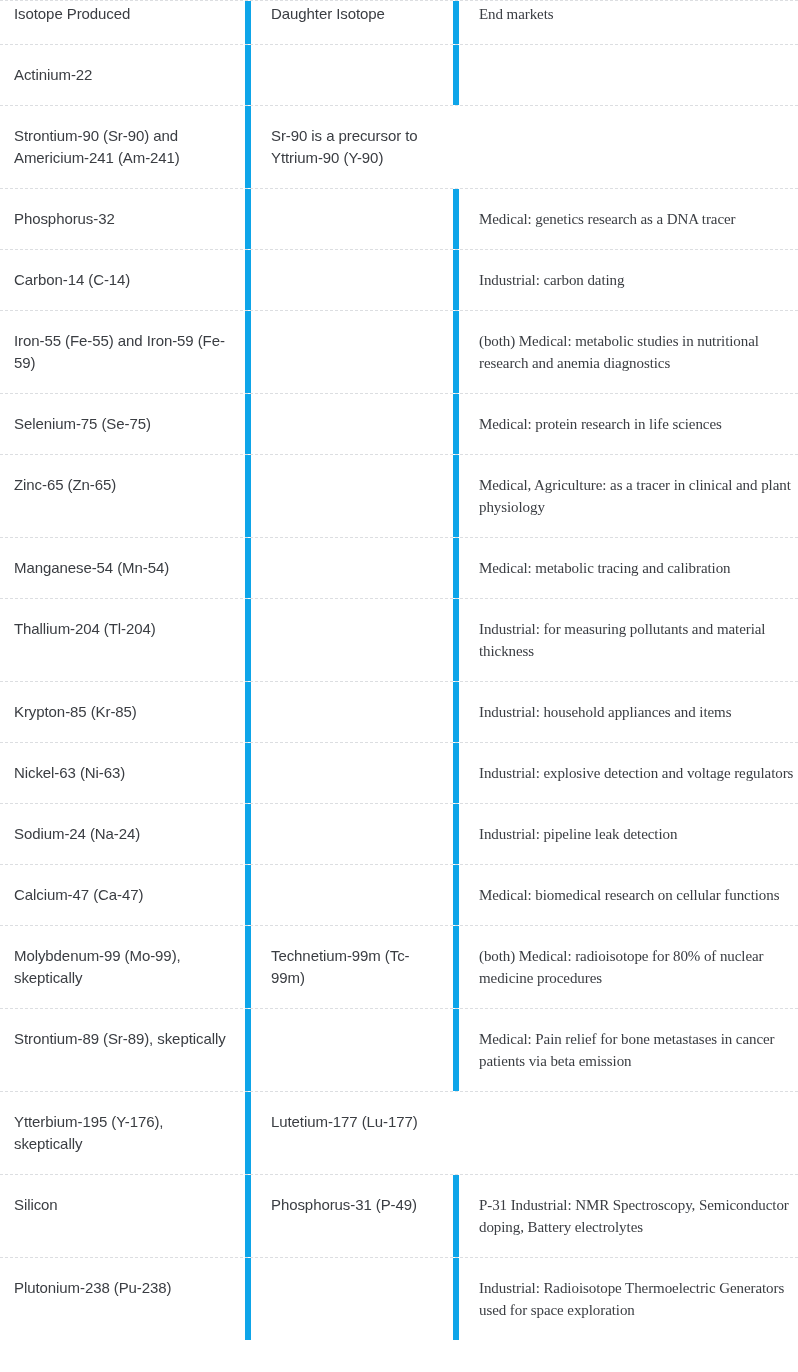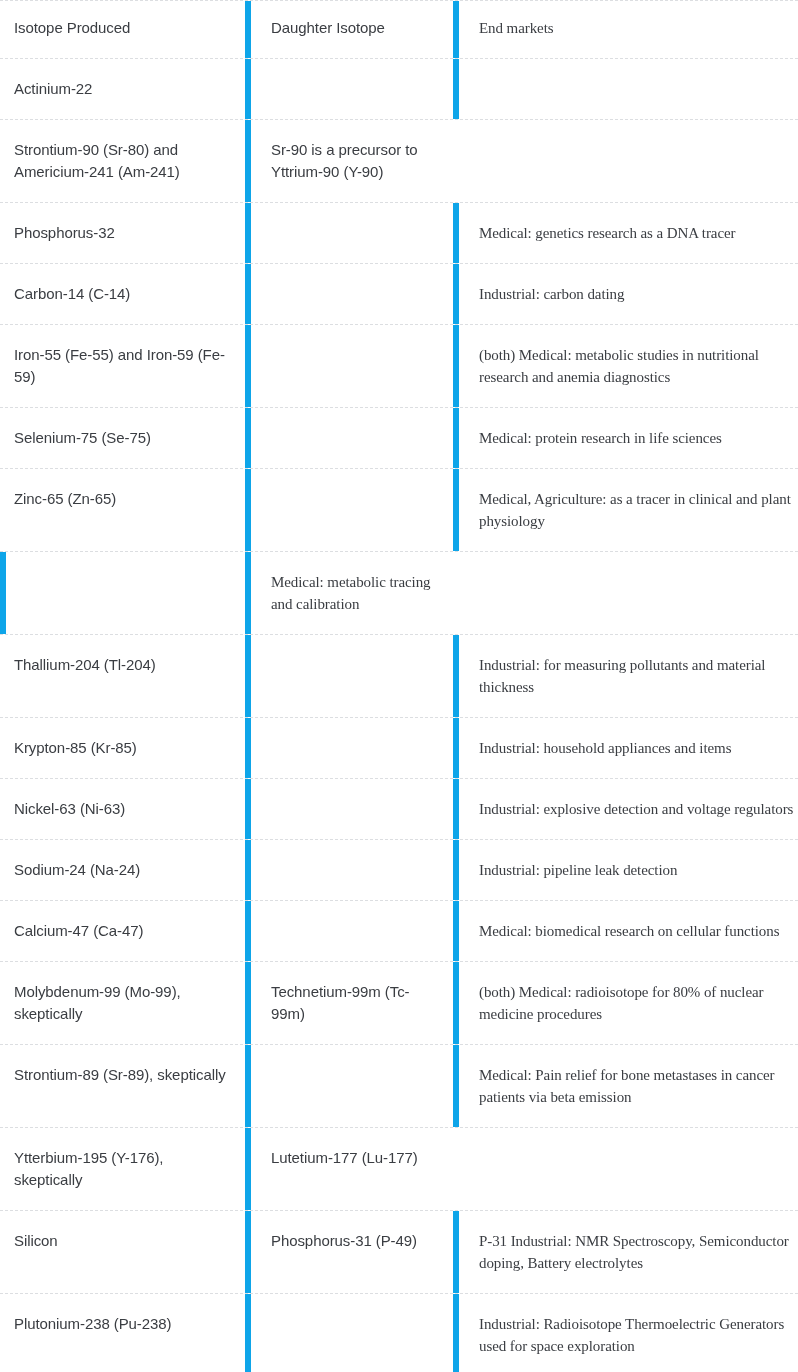--- a/index.html
+++ b/index.html
@@ -26,42 +26,42 @@
     padding: 19px 16px 19px 14px;
     word-wrap: break-word;
   }
   .c2, .c3 {
     border-left: 6px solid #0ea5e9;
     padding-left: 20px;
   }
   .c2 { padding-right: 14px; }
   .c3 { padding-right: 3px; font-family: Liberation Serif, serif; }
   .t-header .cell {
-    padding-top: 16px;
+    padding-top: 2px;
     padding-bottom: 19px;
   }
 </style>
 </head>
 <body>
 
 <div class="isotope-table">
   <div class="t-row t-header">
     <div class="cell c1">Isotope Produced</div>
     <div class="cell c2">Daughter Isotope</div>
     <div class="cell c3">End markets</div>
   </div>
   <div id="table-body">
   <div class="t-row">
     <div class="cell c1">Actinium-22</div>
     <div class="cell c2"></div>
     <div class="cell c3"></div>
   </div>
 
   <div class="t-row">
-    <div class="cell c1">Strontium-90 (Sr-80) and Americium-241 (Am-241)</div>
+    <div class="cell c1">Strontium-90 (Sr-90) and Americium-241 (Am-241)</div>
     <div class="cell c2">Sr-90 is a precursor to Yttrium-90 (Y-90)</div>
   </div>
 
   <div class="t-row">
     <div class="cell c1">Phosphorus-32</div>
     <div class="cell c2"></div>
     <div class="cell c3">Medical: genetics research as a DNA tracer</div>
   </div>
 
   <div class="t-row">
@@ -82,20 +82,21 @@
     <div class="cell c3">Medical: protein research in life sciences</div>
   </div>
 
   <div class="t-row">
     <div class="cell c1">Zinc-65 (Zn-65)</div>
     <div class="cell c2"></div>
     <div class="cell c3">Medical, Agriculture: as a tracer in clinical and plant physiology</div>
   </div>
 
   <div class="t-row">
+    <div class="cell c1">Manganese-54 (Mn-54)</div>
     <div class="cell c2"></div>
     <div class="cell c3">Medical: metabolic tracing and calibration</div>
   </div>
 
   <div class="t-row">
     <div class="cell c1">Thallium-204 (Tl-204)</div>
     <div class="cell c2"></div>
     <div class="cell c3">Industrial: for measuring pollutants and material thickness</div>
   </div>
 

